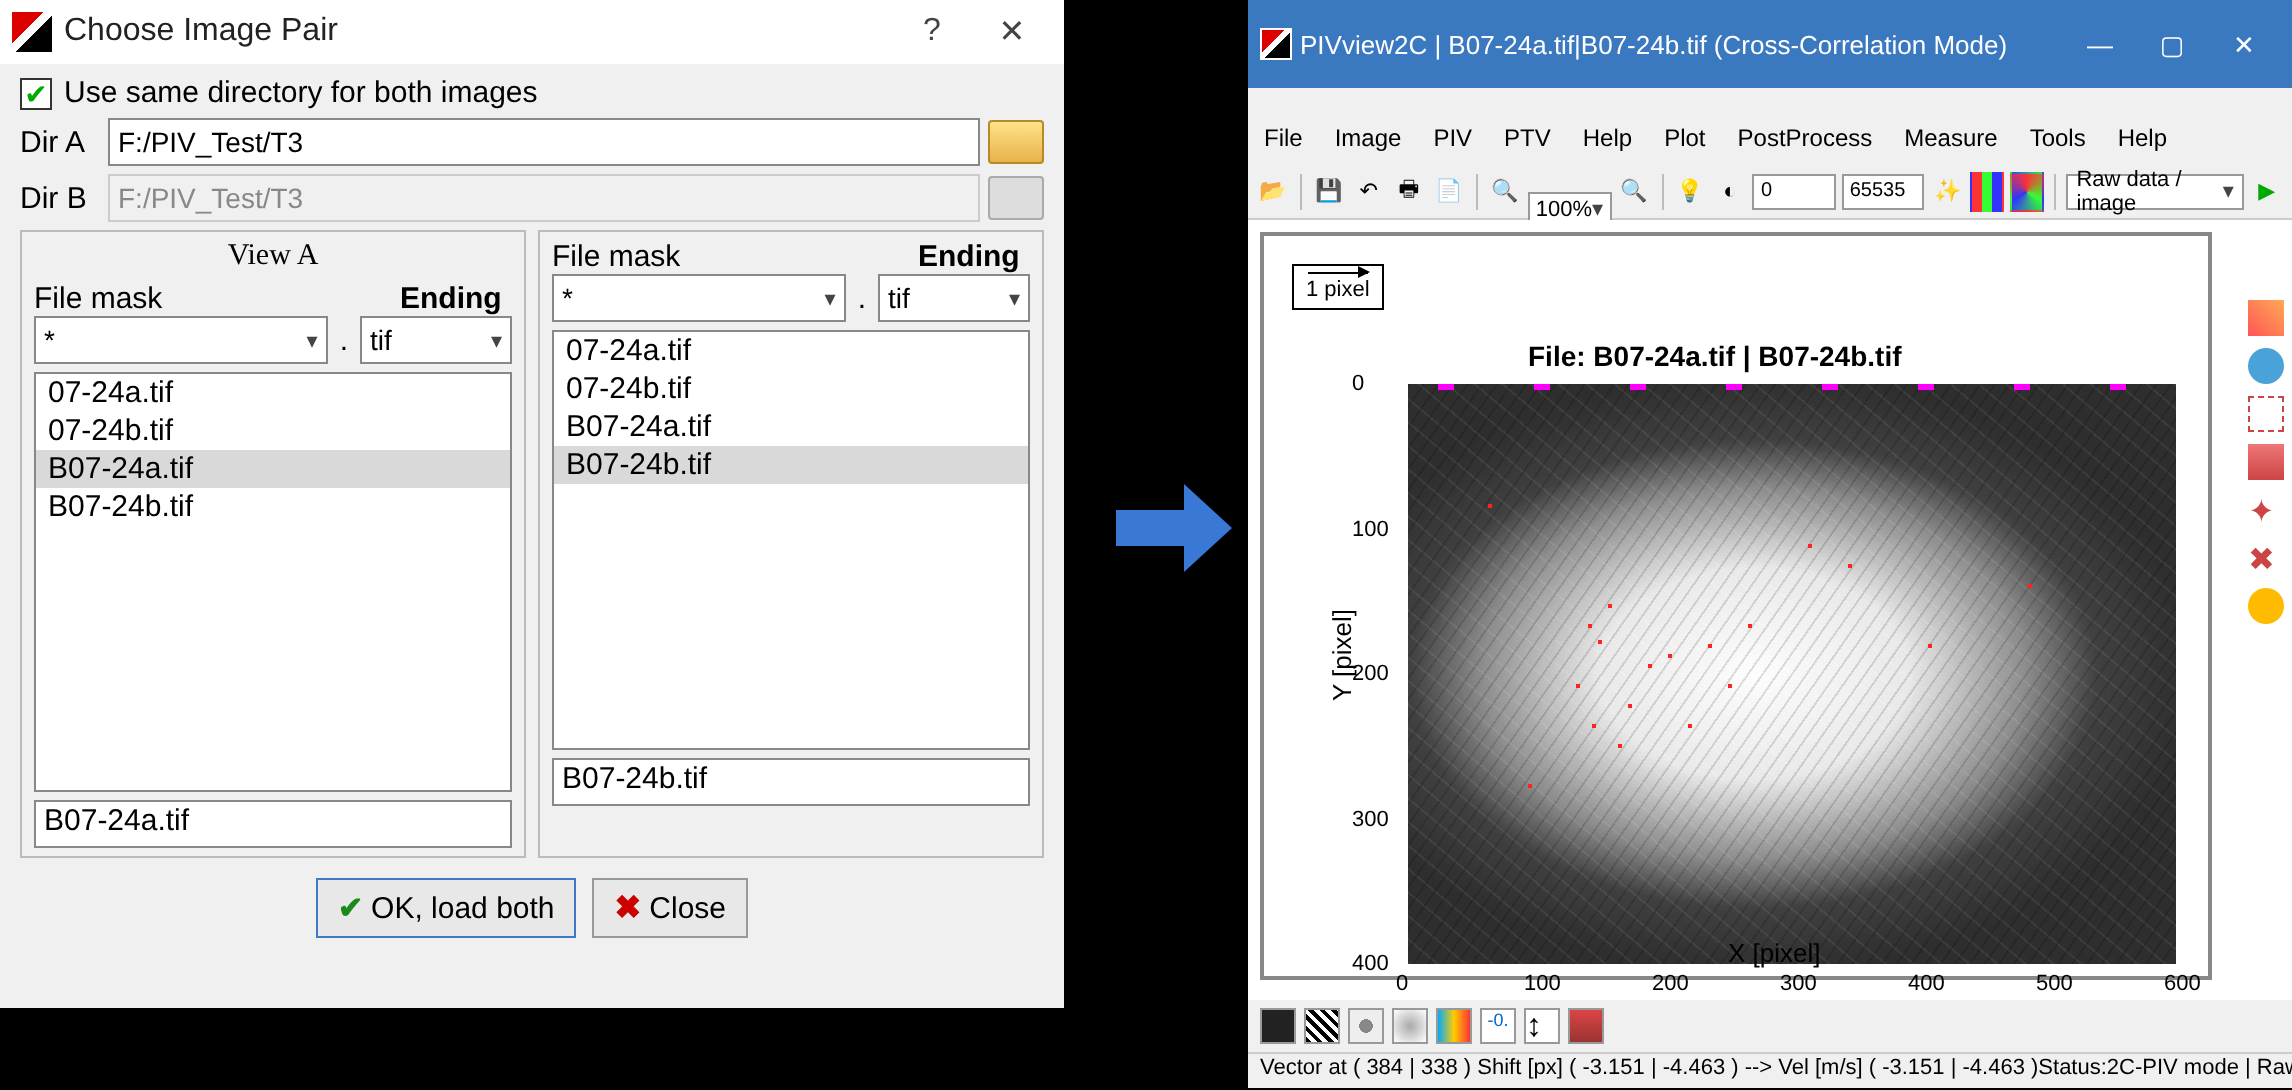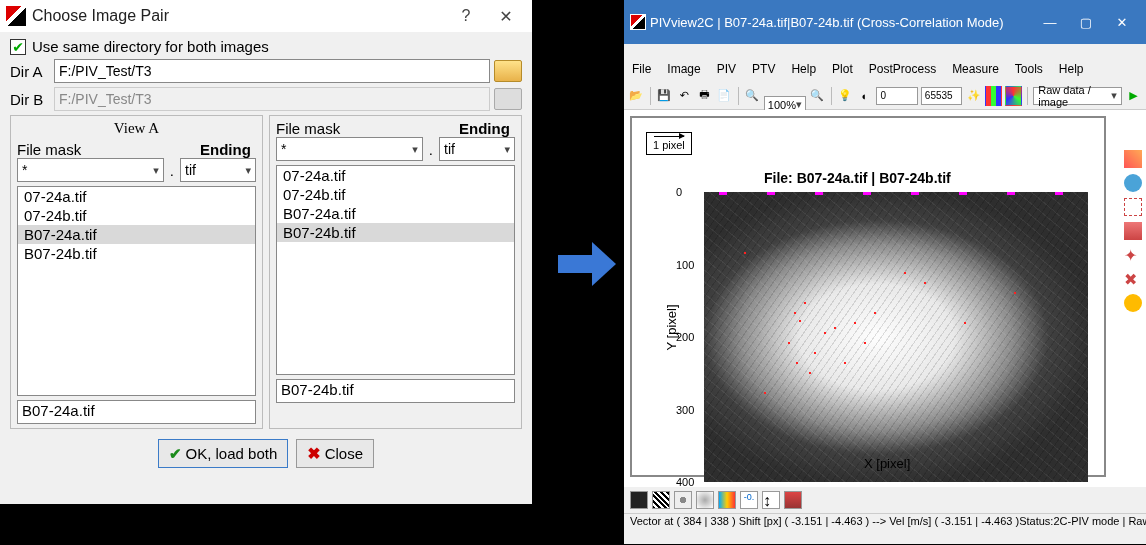--- a/index.html
+++ b/index.html
@@ -74,21 +74,21 @@
 .plot-img { position:absolute; inset:0; background: radial-gradient(220px 150px at 45% 50%, #efefef 0%, #ddd 35%, #888 62%, #444 78%, #333 100%); filter:contrast(1.08) brightness(1.02);}
 .plot-img::after { content:''; position:absolute; inset:0; background-image: repeating-linear-gradient(125deg, rgba(0,0,0,0.12) 0 1px, transparent 1px 6px), repeating-linear-gradient(40deg, rgba(255,255,255,0.06) 0 1px, transparent 1px 9px);}
 .red-dots { position:absolute; inset:0; }
 .red-dot { position:absolute; width:2px; height:2px; background:#f22;}
 .magenta-mk { position:absolute; width:8px; height:6px; background:#f0f; top:-3px; }
 .y-label { position:absolute; left:24px; top:210px; transform:rotate(-90deg); font-size:13px;}
 .x-label { position:absolute; left:240px; bottom:16px; font-size:13px;}
 .tick { position:absolute; font-size:11px; color:#000;}
 .btoolbar { height:26px; background:#f0f0f0; display:flex; align-items:center; padding:0 6px; gap:4px;}
 .bt-icon { width:18px; height:18px; border:1px solid #999;}
-.statusbar { height:31px; background:#f0f0f0; border-top:1px solid #ccc; font-size:11px; padding:1px 6px; white-space:nowrap; overflow:hidden; display:flex;}
+.statusbar { height:18px; background:#f0f0f0; border-top:1px solid #ccc; font-size:11px; padding:1px 6px; white-space:nowrap; overflow:hidden; display:flex;}
 .statusbar .sb-right { margin-left:auto;}
 </style>
 </head>
 <body>
 
 <div class="dialog">
   <div class="titlebar-dlg">
     <div class="logo"></div>
     <div class="title">Choose Image Pair</div>
     <div class="win-btn">?</div>

